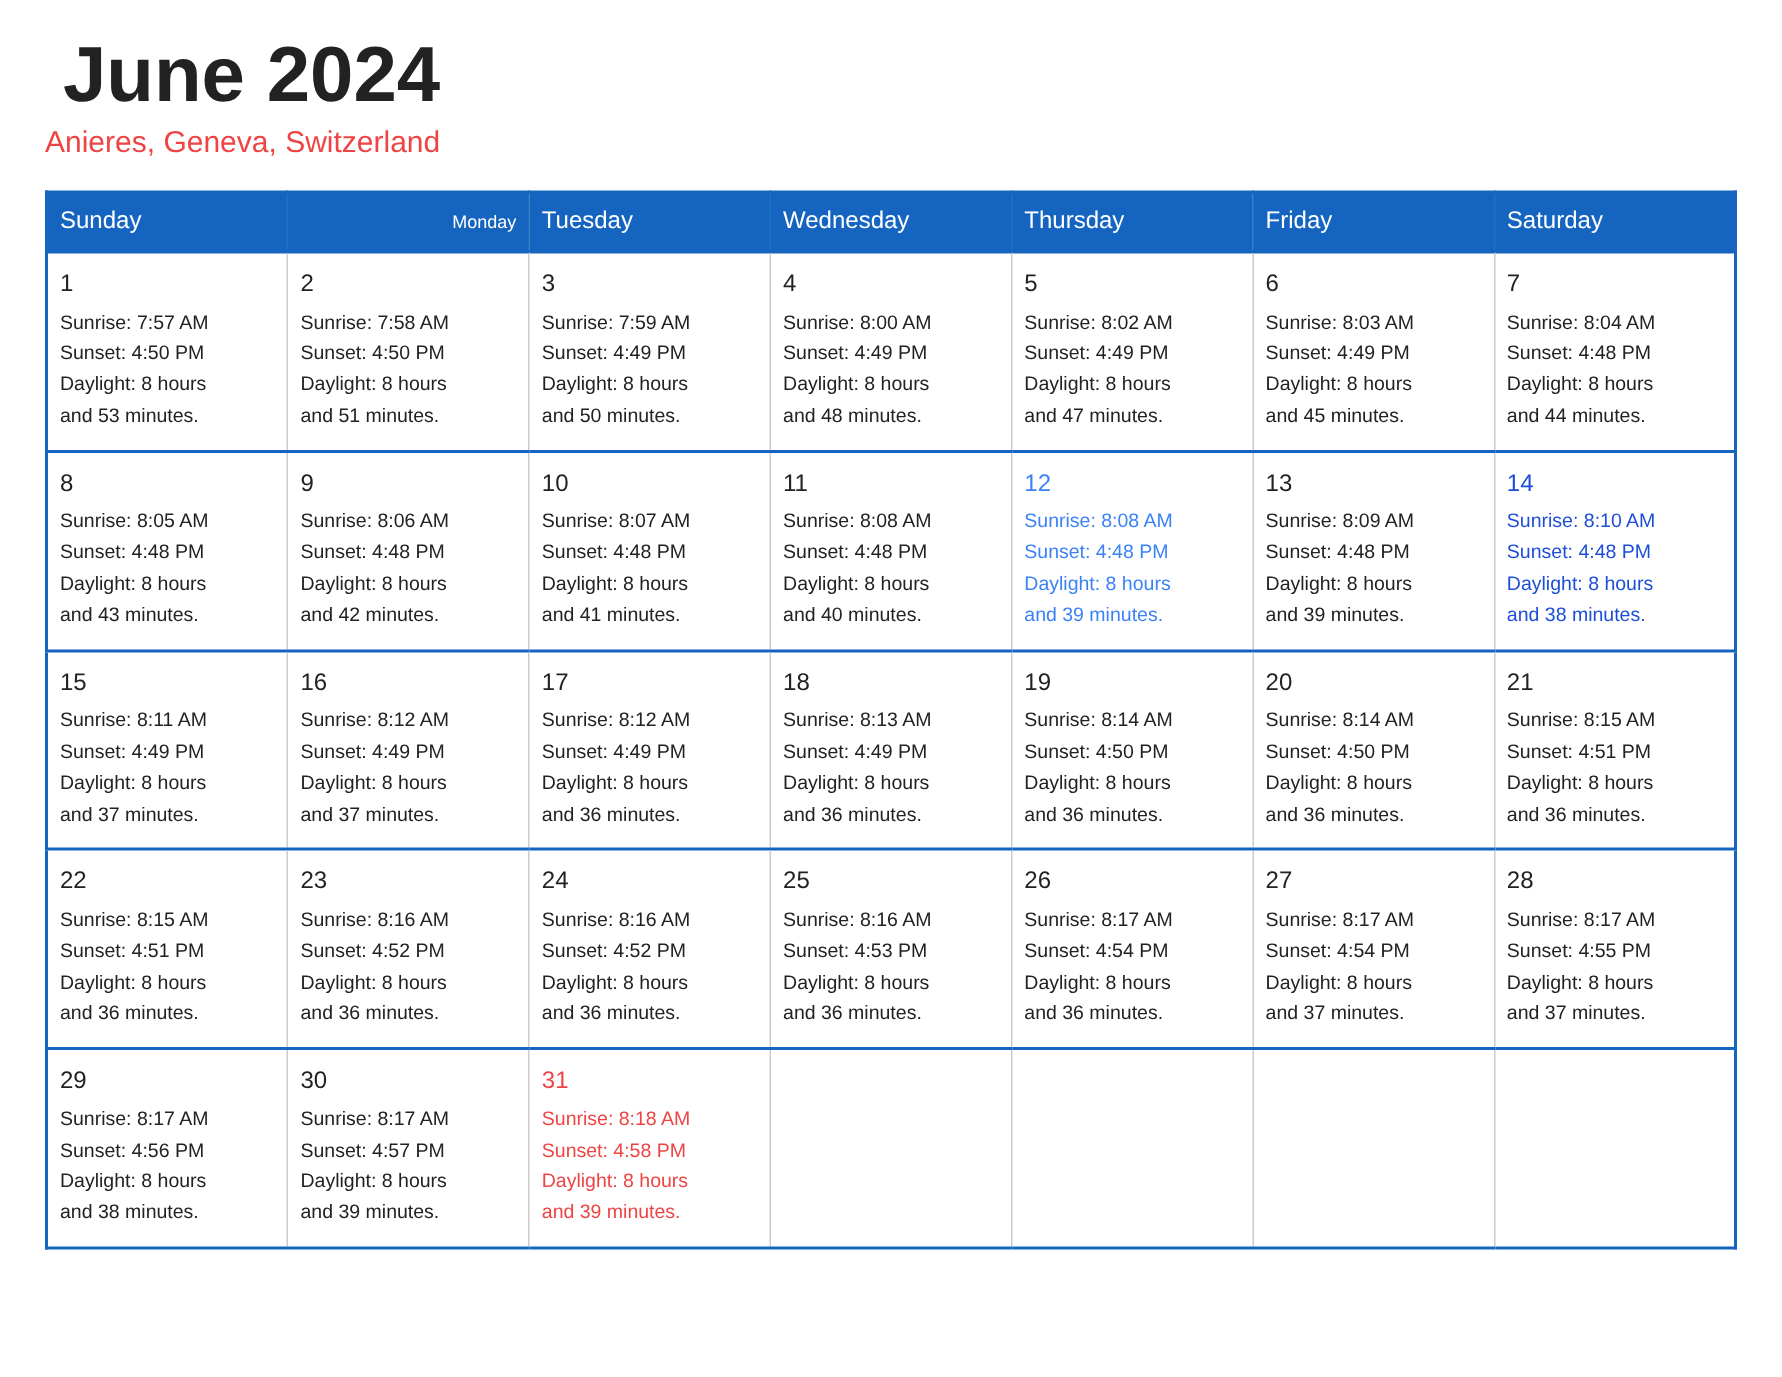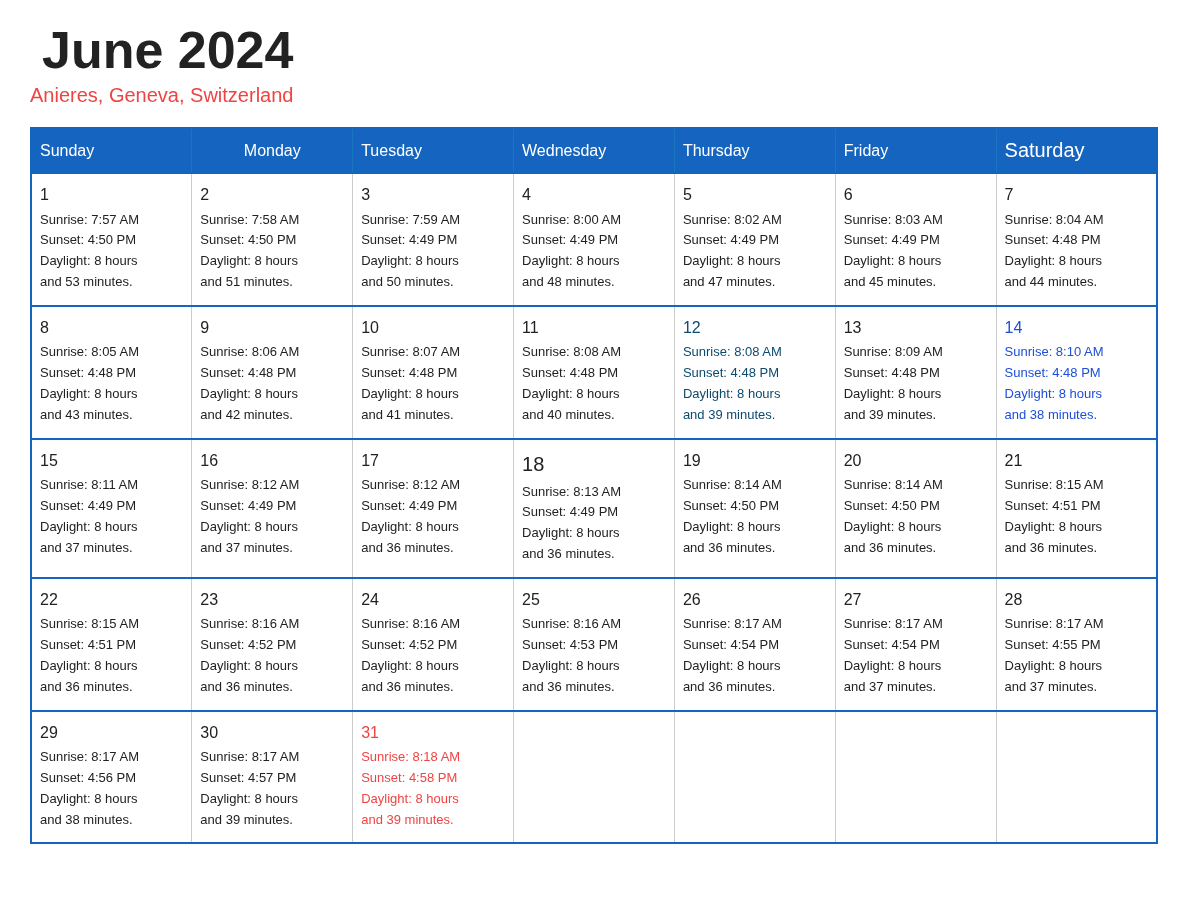--- a/index.html
+++ b/index.html
@@ -87,26 +87,26 @@
   <div class="title-block">
     <div style="font-size:52px;font-weight:bold;color:#222;">June 2024</div>
     <div style="font-size:20px;color:#ef4444;margin-top:4px;">Anieres, Geneva, Switzerland</div>
   </div>
 </div>
 
 <table class="cal-table" style="width:100%;border-collapse:collapse;table-layout:fixed;border:2px solid #1565c0;">
   <thead>
     <tr>
     <th style="background: rgb(21, 101, 192); color: rgb(255, 255, 255); padding: 10px 8px; font-size: 16px; font-weight: normal; text-align: left; border: 1px solid rgb(26, 117, 192);">Sunday</th>
-        <th style="background: rgb(21, 101, 192); color: rgb(255, 255, 255); padding: 10px 8px; font-size: 16px; font-weight: normal; text-align: center; border: 1px solid rgb(26, 117, 192);">Monday</th>
+        <th style="background: rgb(21, 101, 192); color: rgb(255, 255, 255); padding: 10px 8px; font-size: 12px; font-weight: normal; text-align: right; border: 1px solid rgb(26, 117, 192);">Monday</th>
         <th style="background: rgb(21, 101, 192); color: rgb(255, 255, 255); padding: 10px 8px; font-size: 16px; font-weight: normal; text-align: left; border: 1px solid rgb(26, 117, 192);">Tuesday</th>
         <th style="background: rgb(21, 101, 192); color: rgb(255, 255, 255); padding: 10px 8px; font-size: 16px; font-weight: normal; text-align: left; border: 1px solid rgb(26, 117, 192);">Wednesday</th>
         <th style="background: rgb(21, 101, 192); color: rgb(255, 255, 255); padding: 10px 8px; font-size: 16px; font-weight: normal; text-align: left; border: 1px solid rgb(26, 117, 192);">Thursday</th>
         <th style="background: rgb(21, 101, 192); color: rgb(255, 255, 255); padding: 10px 8px; font-size: 16px; font-weight: normal; text-align: left; border: 1px solid rgb(26, 117, 192);">Friday</th>
-        <th style="background: rgb(21, 101, 192); color: rgb(255, 255, 255); padding: 10px 8px; font-size: 20px; font-weight: normal; text-align: left; border: 1px solid rgb(26, 117, 192);">Saturday</th>
+        <th style="background: rgb(21, 101, 192); color: rgb(255, 255, 255); padding: 10px 8px; font-size: 16px; font-weight: normal; text-align: left; border: 1px solid rgb(26, 117, 192);">Saturday</th>
       </tr>
   </thead>
   <tbody id="cal-body">
   <tr>
         <td style="vertical-align: top; padding: 8px 8px 12px; border-top: 2px solid rgb(21, 101, 192); border-left: 2px solid rgb(21, 101, 192); border-right: 1px solid rgb(204, 204, 204); border-bottom: none; font-size: 13px; color: rgb(34, 34, 34); line-height: 1.6; min-height: 90px;">
           <span style="font-size: 16px; display: block; margin-bottom: 2px;">1</span>
           <span style="display: block;">Sunrise: 7:57 AM</span>
           <span style="display: block;">Sunset: 4:50 PM</span>
           <span style="display: block;">Daylight: 8 hours</span>
           <span style="display: block;">and 53 minutes.</span>
@@ -176,21 +176,21 @@
           <span style="display: block;">Daylight: 8 hours</span>
           <span style="display: block;">and 41 minutes.</span>
         </td>
         <td style="vertical-align: top; padding: 8px 8px 12px; border-top: 2px solid rgb(21, 101, 192); border-left: 1px solid rgb(204, 204, 204); border-right: 1px solid rgb(204, 204, 204); border-bottom: none; font-size: 13px; color: rgb(34, 34, 34); line-height: 1.6; min-height: 90px;">
           <span style="font-size: 16px; display: block; margin-bottom: 2px;">11</span>
           <span style="display: block;">Sunrise: 8:08 AM</span>
           <span style="display: block;">Sunset: 4:48 PM</span>
           <span style="display: block;">Daylight: 8 hours</span>
           <span style="display: block;">and 40 minutes.</span>
         </td>
-        <td style="vertical-align: top; padding: 8px 8px 12px; border-top: 2px solid rgb(21, 101, 192); border-left: 1px solid rgb(204, 204, 204); border-right: 1px solid rgb(204, 204, 204); border-bottom: none; font-size: 13px; color: #0c4a6e; line-height: 1.6; min-height: 90px;">
+        <td style="vertical-align: top; padding: 8px 8px 12px; border-top: 2px solid rgb(21, 101, 192); border-left: 1px solid rgb(204, 204, 204); border-right: 1px solid rgb(204, 204, 204); border-bottom: none; font-size: 13px; color: #3b82f6; line-height: 1.6; min-height: 90px;">
           <span style="font-size: 16px; display: block; margin-bottom: 2px;">12</span>
           <span style="display: block;">Sunrise: 8:08 AM</span>
           <span style="display: block;">Sunset: 4:48 PM</span>
           <span style="display: block;">Daylight: 8 hours</span>
           <span style="display: block;">and 39 minutes.</span>
         </td>
         <td style="vertical-align: top; padding: 8px 8px 12px; border-top: 2px solid rgb(21, 101, 192); border-left: 1px solid rgb(204, 204, 204); border-right: 1px solid rgb(204, 204, 204); border-bottom: none; font-size: 13px; color: rgb(34, 34, 34); line-height: 1.6; min-height: 90px;">
           <span style="font-size: 16px; display: block; margin-bottom: 2px;">13</span>
           <span style="display: block;">Sunrise: 8:09 AM</span>
           <span style="display: block;">Sunset: 4:48 PM</span>
@@ -221,21 +221,21 @@
           <span style="display: block;">and 37 minutes.</span>
         </td>
         <td style="vertical-align: top; padding: 8px 8px 12px; border-top: 2px solid rgb(21, 101, 192); border-left: 1px solid rgb(204, 204, 204); border-right: 1px solid rgb(204, 204, 204); border-bottom: none; font-size: 13px; color: rgb(34, 34, 34); line-height: 1.6; min-height: 90px;">
           <span style="font-size: 16px; display: block; margin-bottom: 2px;">17</span>
           <span style="display: block;">Sunrise: 8:12 AM</span>
           <span style="display: block;">Sunset: 4:49 PM</span>
           <span style="display: block;">Daylight: 8 hours</span>
           <span style="display: block;">and 36 minutes.</span>
         </td>
         <td style="vertical-align: top; padding: 8px 8px 12px; border-top: 2px solid rgb(21, 101, 192); border-left: 1px solid rgb(204, 204, 204); border-right: 1px solid rgb(204, 204, 204); border-bottom: none; font-size: 13px; color: rgb(34, 34, 34); line-height: 1.6; min-height: 90px;">
-          <span style="font-size: 20px; display: block; margin-bottom: 2px;">18</span>
+          <span style="font-size: 16px; display: block; margin-bottom: 2px;">18</span>
           <span style="display: block;">Sunrise: 8:13 AM</span>
           <span style="display: block;">Sunset: 4:49 PM</span>
           <span style="display: block;">Daylight: 8 hours</span>
           <span style="display: block;">and 36 minutes.</span>
         </td>
         <td style="vertical-align: top; padding: 8px 8px 12px; border-top: 2px solid rgb(21, 101, 192); border-left: 1px solid rgb(204, 204, 204); border-right: 1px solid rgb(204, 204, 204); border-bottom: none; font-size: 13px; color: rgb(34, 34, 34); line-height: 1.6; min-height: 90px;">
           <span style="font-size: 16px; display: block; margin-bottom: 2px;">19</span>
           <span style="display: block;">Sunrise: 8:14 AM</span>
           <span style="display: block;">Sunset: 4:50 PM</span>
           <span style="display: block;">Daylight: 8 hours</span>

